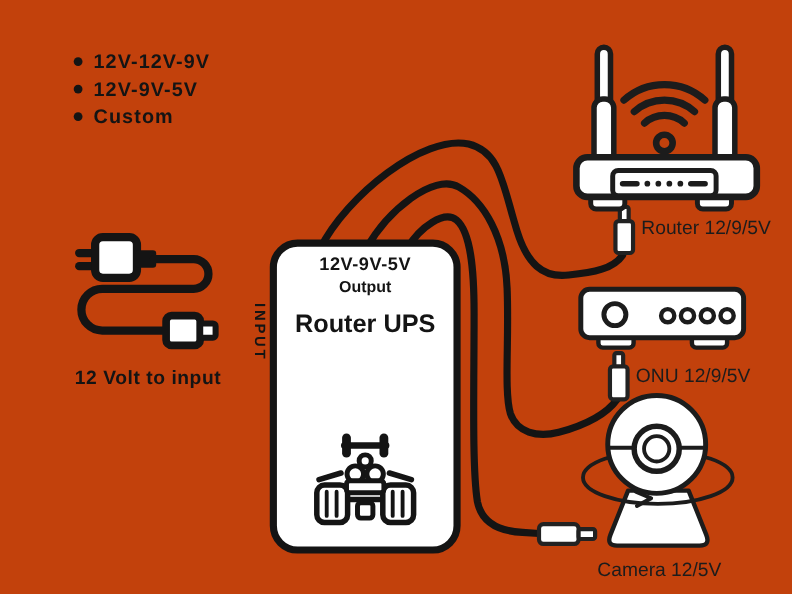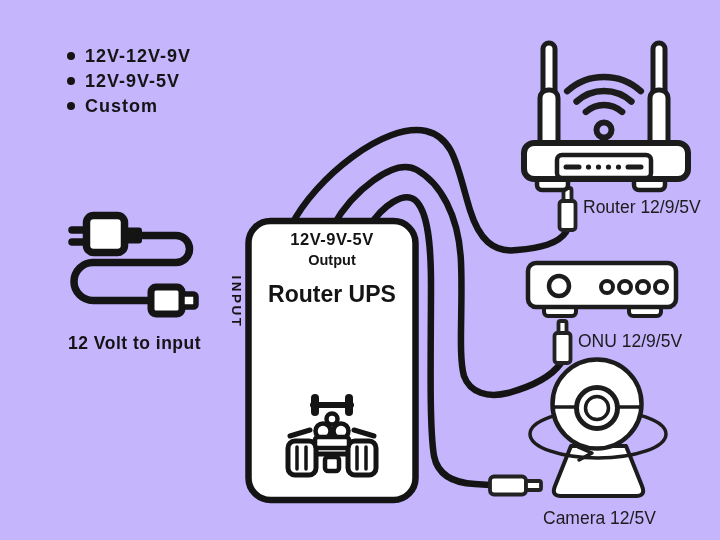--- a/index.html
+++ b/index.html
@@ -1,16 +1,16 @@
 <!DOCTYPE html>
 <html><head>
 <meta charset="utf-8">
 <style>
   html,body{margin:0;padding:0;background:#ffffff;}
-  #stage{position:relative;width:720px;height:540px;background:#c4b5fd;overflow:hidden;
+  #stage{position:relative;width:720px;height:540px;background:#c2410c;overflow:hidden;
          font-family:"Liberation Sans",sans-serif;}
   svg{display:block;}
   text{fill:#141414;}
   .opt{font-family:"Liberation Sans",sans-serif;font-weight:700;font-size:18px;letter-spacing:1px;}
   .boldlbl{font-family:"Liberation Sans",sans-serif;font-weight:700;font-size:17.5px;letter-spacing:.5px;}
   .boxline1{font-family:"Liberation Sans",sans-serif;font-weight:700;font-size:16.5px;letter-spacing:.5px;}
   .boxline2{font-family:"Liberation Sans",sans-serif;font-weight:700;font-size:14.5px;}
   .boxtitle{font-family:"Liberation Sans",sans-serif;font-weight:700;font-size:23px;}
   .vlabel{font-family:"Liberation Sans",sans-serif;font-weight:700;font-size:13.5px;letter-spacing:2.5px;}
   .devlbl{font-family:"Liberation Sans",sans-serif;font-weight:400;font-size:17.5px;fill:#1c1c1c;}

